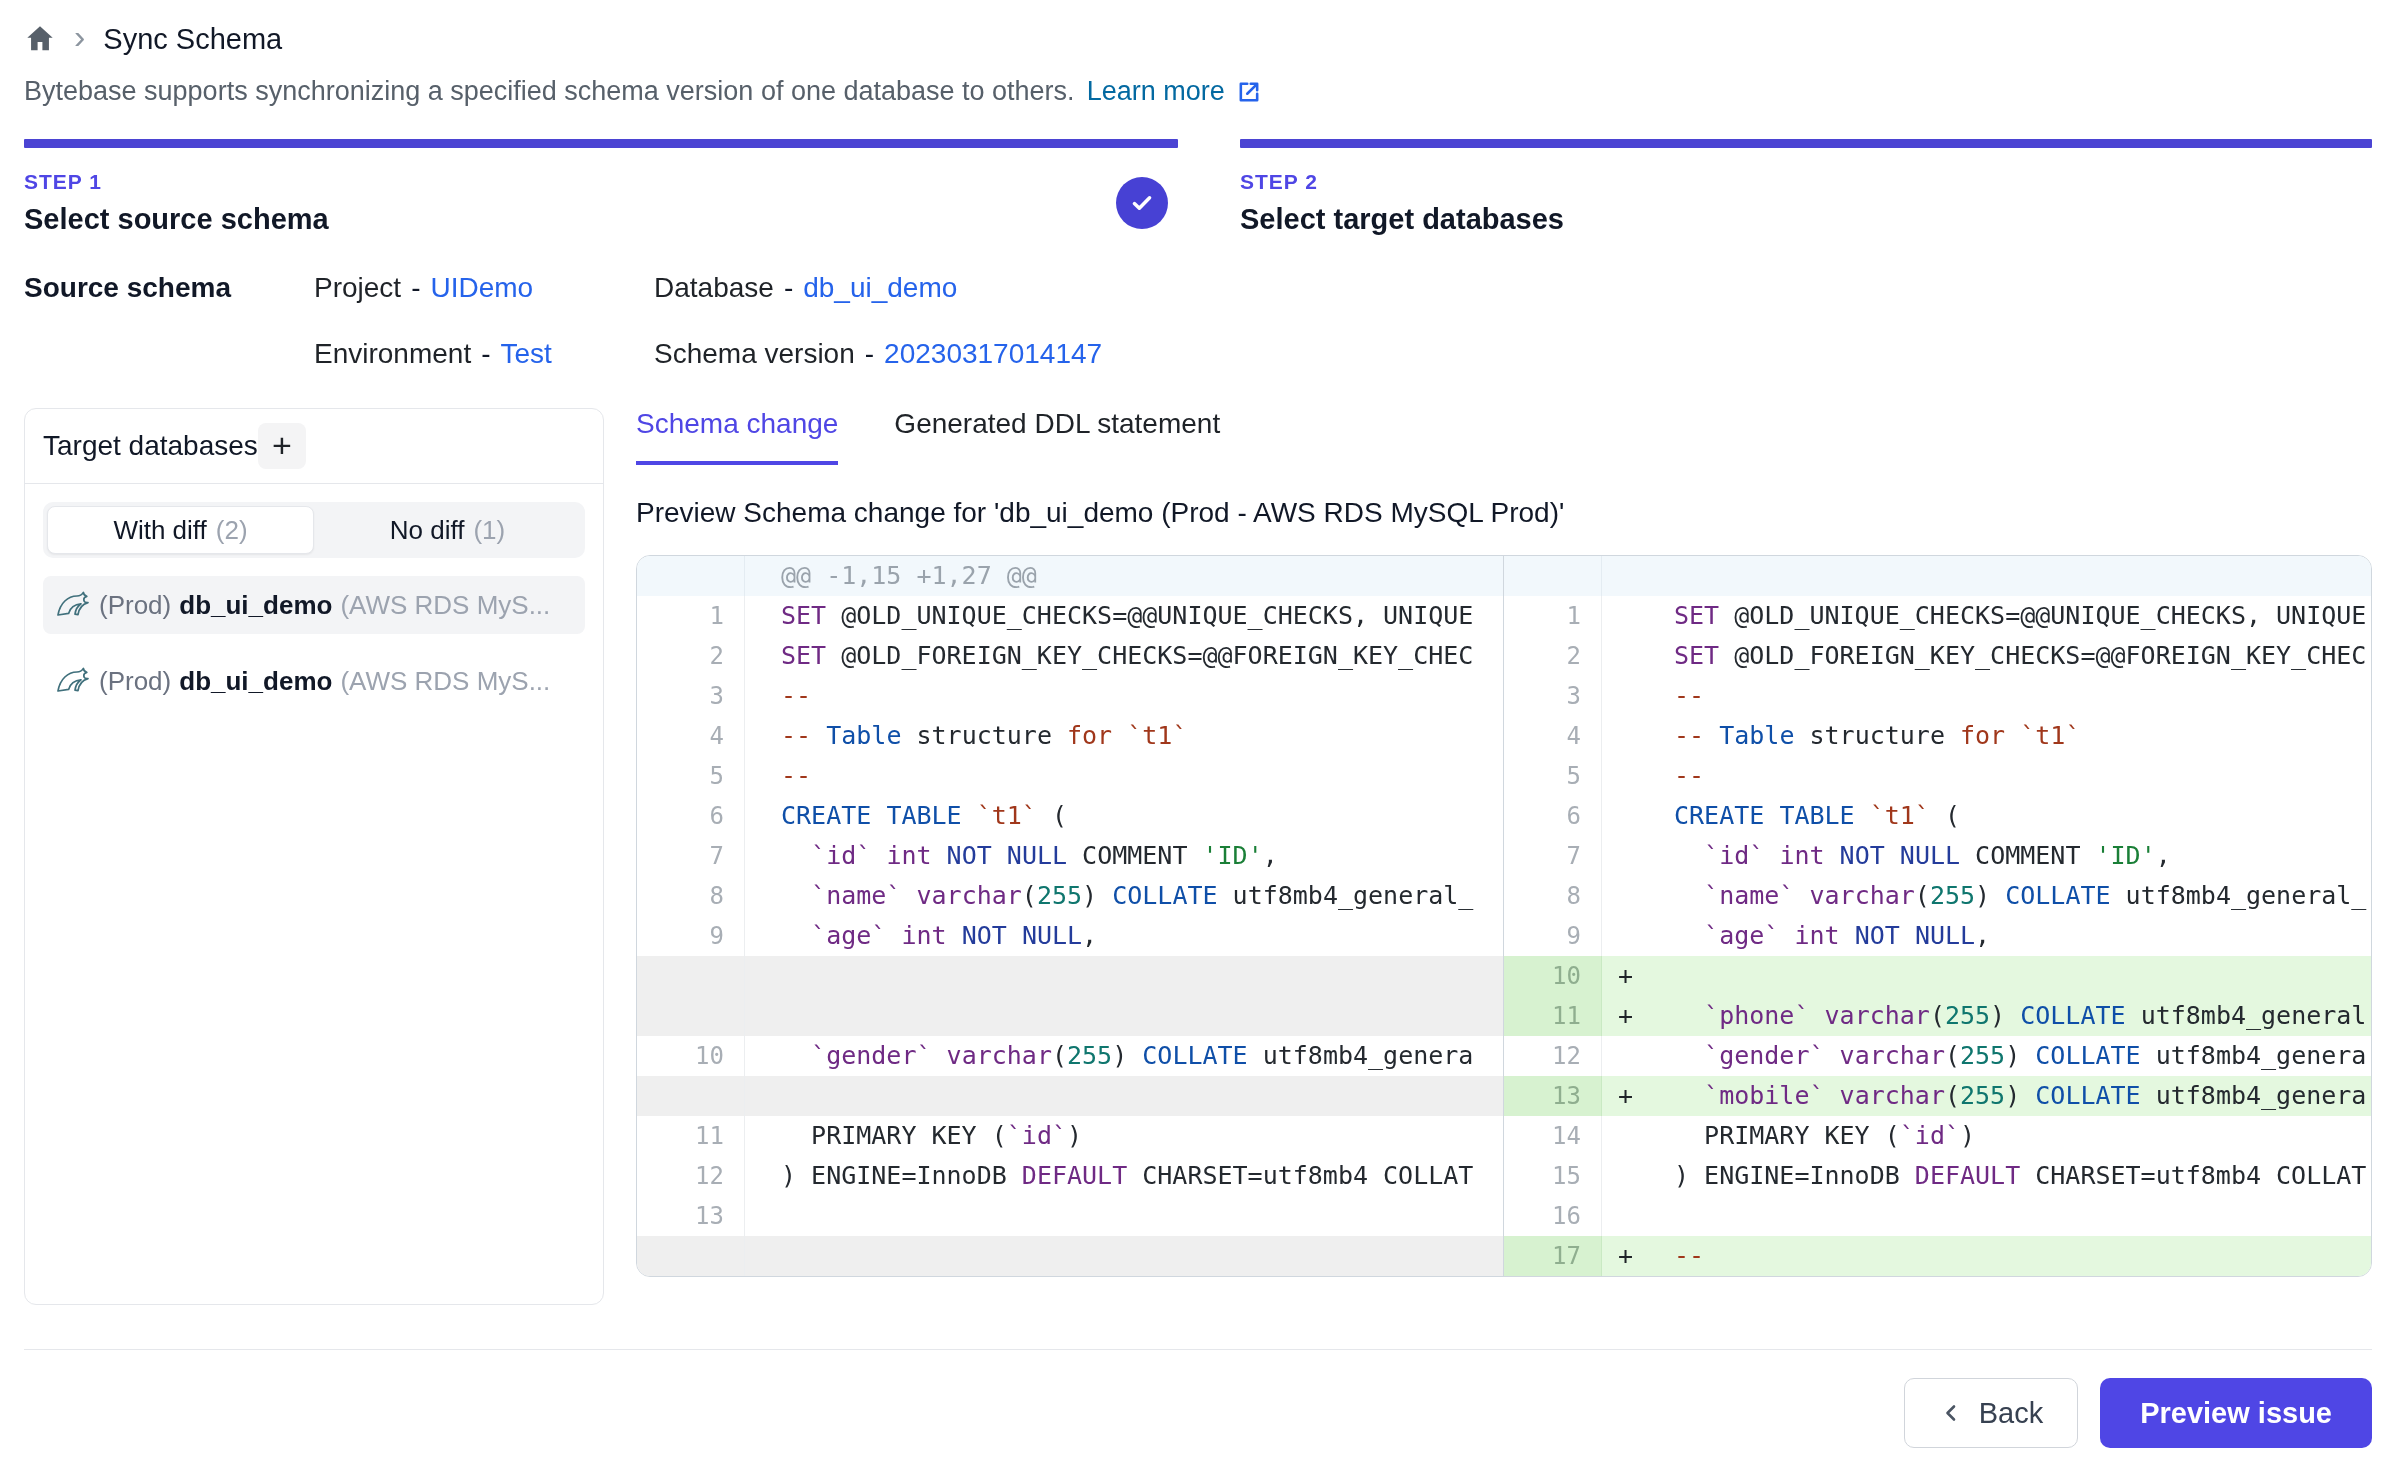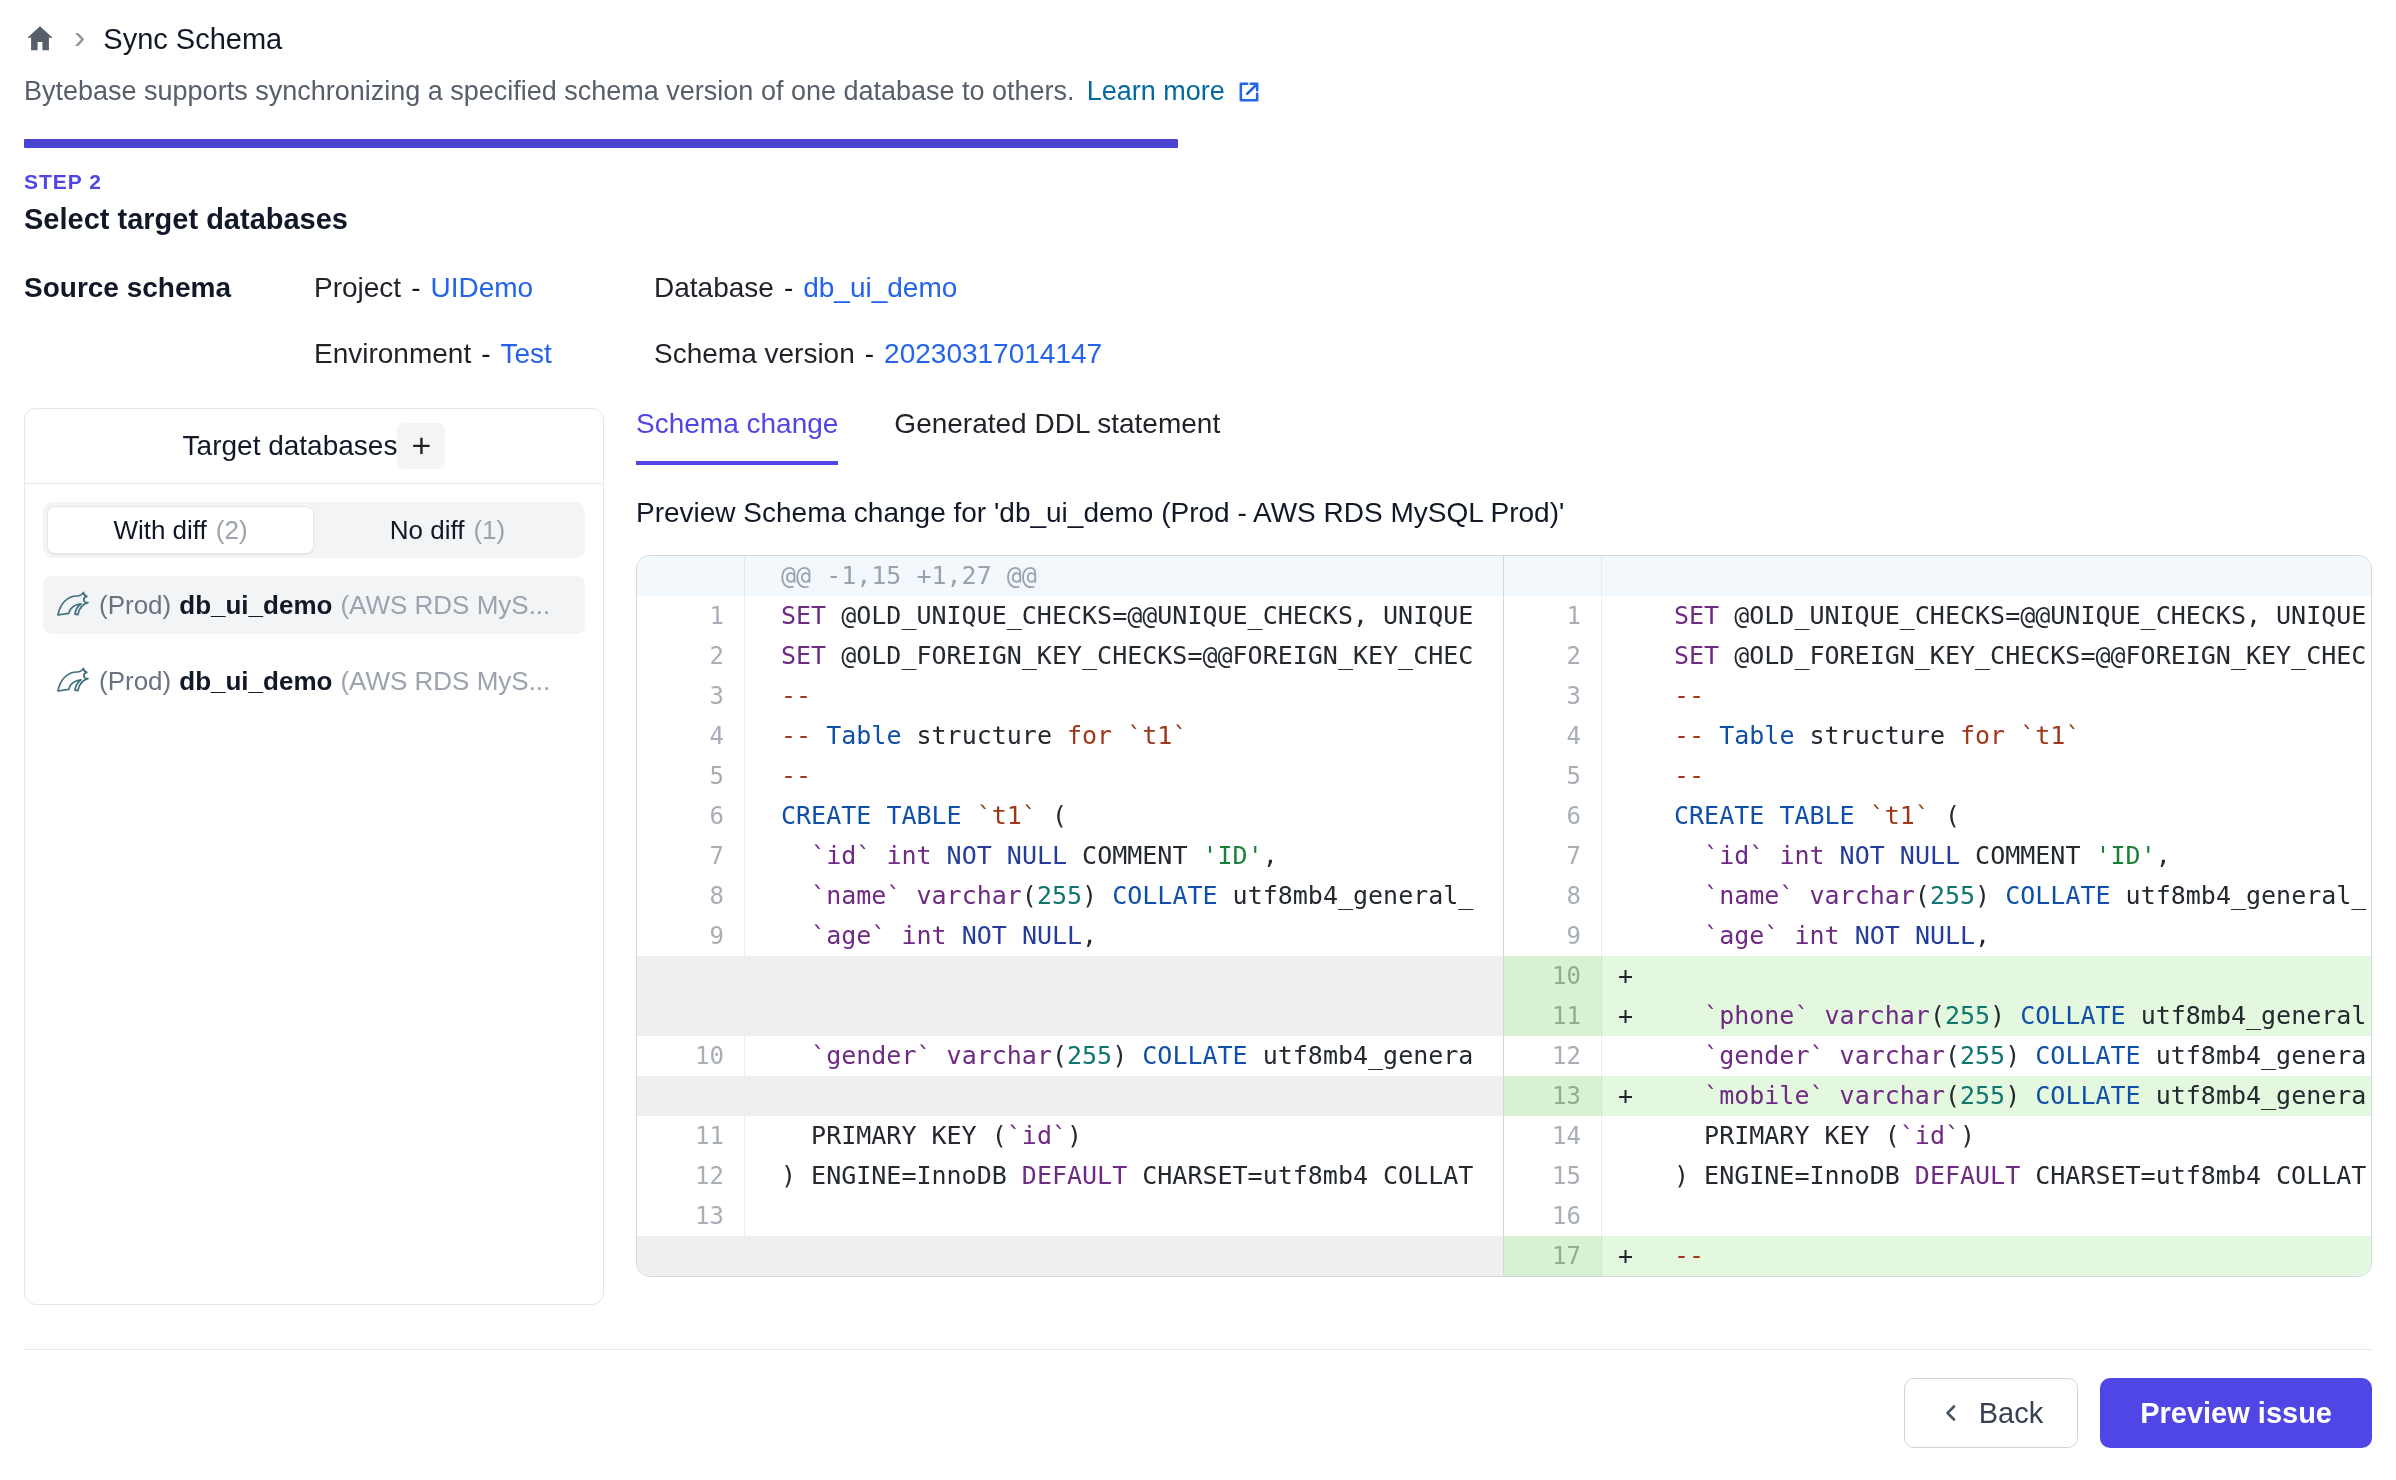--- a/index.html
+++ b/index.html
@@ -29,21 +29,21 @@
   .source-label { width:290px; font-weight:600; color:#111827; }
   .source-grid { display:grid; grid-template-columns:340px auto; row-gap:34px; }
   .field .sep { margin:0 10px; color:#111827; }
   .field a { color:#2563eb; text-decoration:none; cursor:pointer; }
 
   
   .main { margin-top:38px; display:flex; gap:32px; align-items:flex-start; }
 
   
   .card { width:580px; height:897px; border:1px solid #e5e7eb; border-radius:12px; background:#fff; overflow:hidden; }
-  .card-header { display:flex; justify-content:center; align-items:center; padding:14px 18px; border-bottom:1px solid #e5e7eb; }
+  .card-header { display:flex; justify-content:flex-start; align-items:center; padding:14px 18px; border-bottom:1px solid #e5e7eb; }
   .card-title { font-size:28px; color:#111827; }
   .plus-btn { width:48px; height:46px; border:none; background:#f4f4f5; border-radius:8px; font-size:34px; line-height:1; color:#1f2328; cursor:pointer; display:flex; align-items:center; justify-content:center; padding-bottom:4px; }
   .seg-wrap { margin:18px; background:#f3f4f6; border-radius:10px; padding:4px; display:flex; }
   .seg { flex:1; height:48px; display:flex; align-items:center; justify-content:center; font-size:26px; color:#111827; border-radius:8px; cursor:pointer; border:1px solid transparent; }
   .seg.active { background:#fff; border-color:#e5e7eb; box-shadow:0 1px 2px rgba(0,0,0,.06); }
   .seg .count { color:#9ca3af; margin-left:9px; }
   .db-list { padding:0 18px; display:flex; flex-direction:column; gap:18px; }
   .db-item { height:58px; border-radius:8px; display:flex; align-items:center; gap:8px; padding:0 12px; font-size:26px; white-space:nowrap; overflow:hidden; cursor:pointer; }
   .db-item.selected { background:#f3f4f6; }
   .db-env { color:#6b7280; }
@@ -107,20 +107,34 @@
     <span>Bytebase supports synchronizing a specified schema version of one database to others.</span>
     <a class="learn">
       <span>Learn more</span>
       <svg width="28" height="28" viewBox="0 0 24 24" fill="none" stroke="#2563eb" stroke-width="2.2" stroke-linecap="round" stroke-linejoin="round">
           <path d="M13.5 5H19v5.5M19 5l-8.5 8.5M19 13.5V19H5V5h5.5"></path>
         </svg>
     </a>
   </div>
 
   <div class="steps">
+    <div class="step">
+      <div class="bar"></div>
+      <div class="step-body">
+        <div>
+          <div class="step-label">STEP 1</div>
+          <div class="step-title">Select source schema</div>
+        </div>
+        <div class="check">
+          <svg width="28" height="28" viewBox="0 0 24 24" fill="none" stroke="#fff" stroke-width="3" stroke-linecap="round" stroke-linejoin="round">
+              <path d="M5.5 12.5l4.2 4L18.5 7.5"></path>
+            </svg>
+        </div>
+      </div>
+    </div>
     <div class="step">
       <div class="bar"></div>
       <div class="step-body">
         <div>
           <div class="step-label">STEP 2</div>
           <div class="step-title">Select target databases</div>
         </div>
       </div>
     </div>
   </div>

